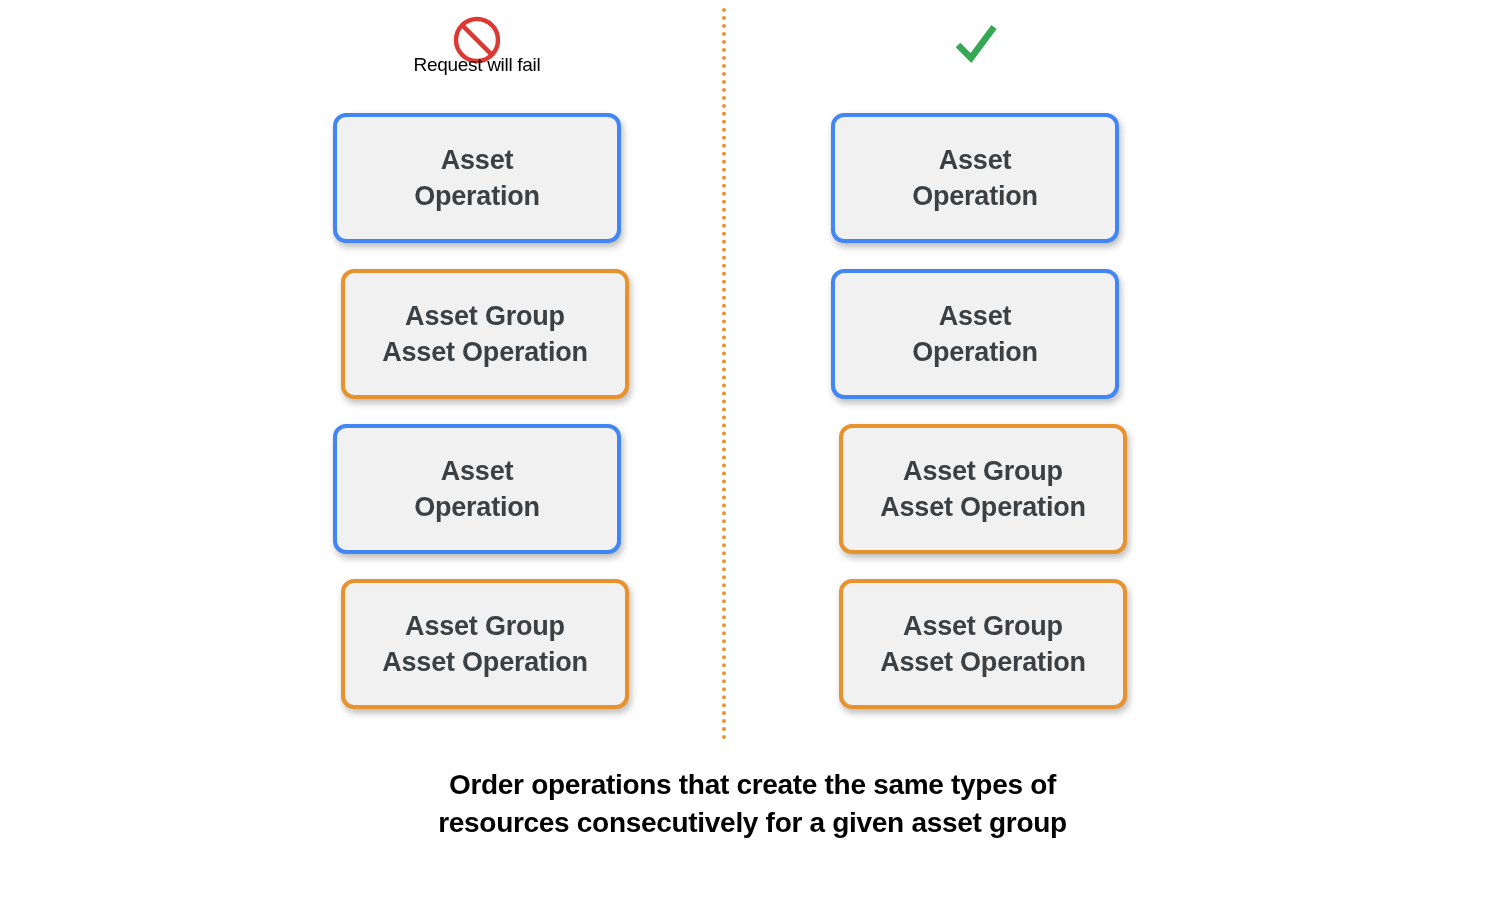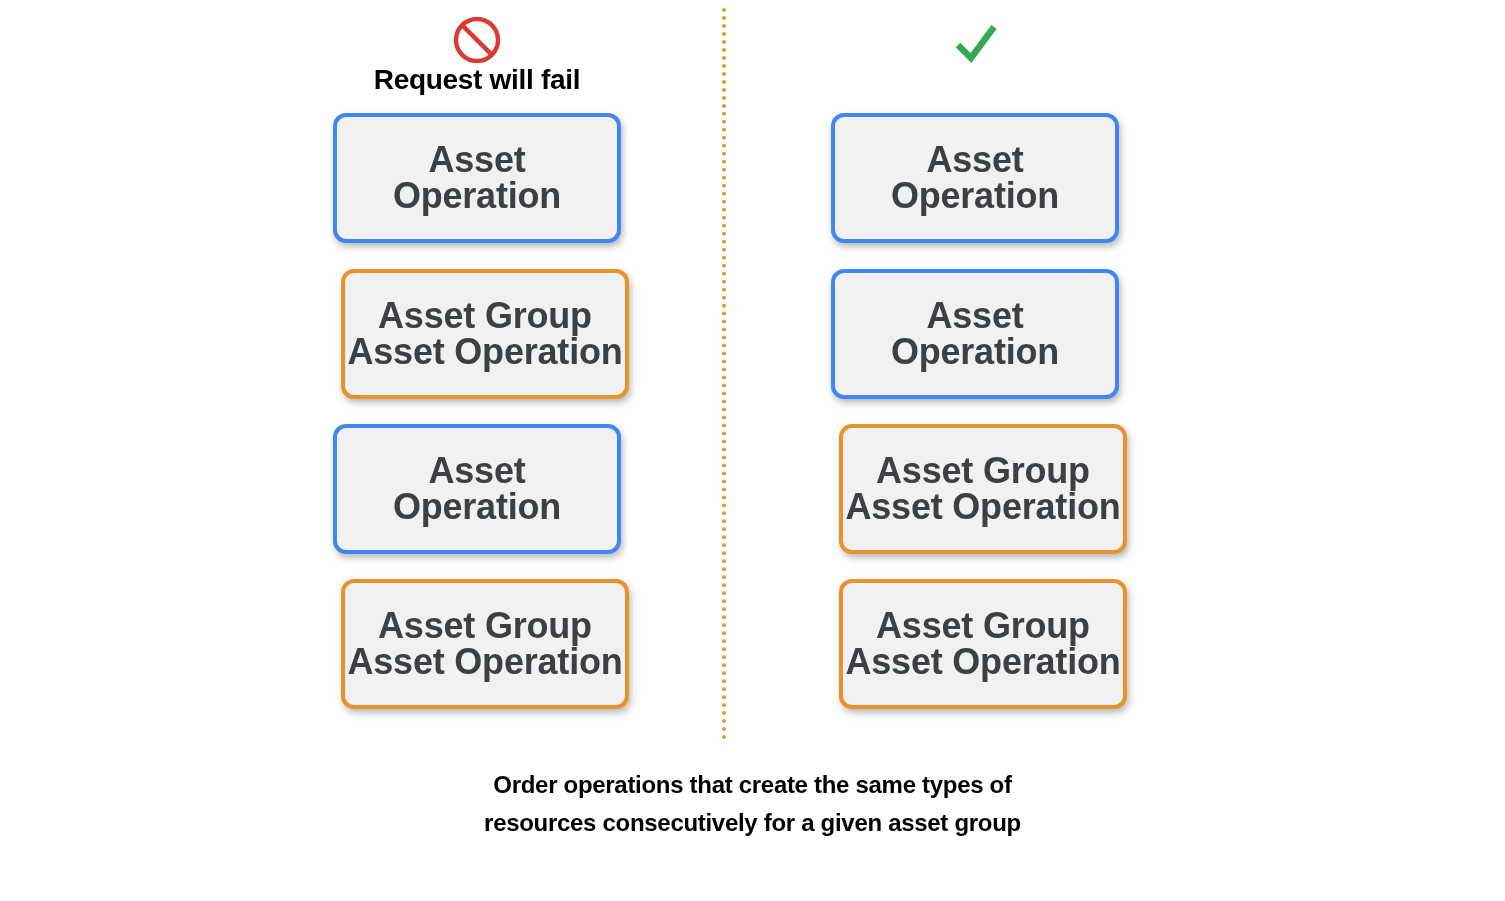--- a/index.html
+++ b/index.html
@@ -53,24 +53,24 @@
     top: 14px;
     transform: translateX(-50%);
     width: 52px;
     height: 52px;
     display: block;
   }
   .col-title {
     position: absolute;
     left: 50%;
     transform: translateX(-50%);
-    top: 64px;
+    top: 54px;
     white-space: nowrap;
-    font-size: 28px;
-    font-weight: bold;
+    font-size: 19px;
+    font-weight: normal;
     color: #000000;
     letter-spacing: -0.3px;
   }
 
   
   .box {
     position: absolute;
     left: 0;
     width: 288px;
     height: 130px;
@@ -81,36 +81,36 @@
     box-shadow: 2px 4px 7px rgba(0,0,0,0.27);
     display: flex;
     align-items: center;
     justify-content: center;
   }
   .box.blue   { border-color: #4285F4; }
   .box.orange { border-color: #E8922E; margin-left: 8px; }
 
   .box-label {
     text-align: center;
-    font-size: 36px;
+    font-size: 27px;
     line-height: 36px;
     font-weight: bold;
     color: #3C4043;
     letter-spacing: -0.2px;
     white-space: pre-line;
   }
 
   
   .caption {
     position: absolute;
     left: 0;
     top: 766px;
     width: 1505px;
     text-align: center;
-    font-size: 24px;
+    font-size: 28px;
     line-height: 38px;
     font-weight: bold;
     color: #000000;
     letter-spacing: -0.3px;
     white-space: pre-line;
   }
 </style>
 </head>
 <body>
 

